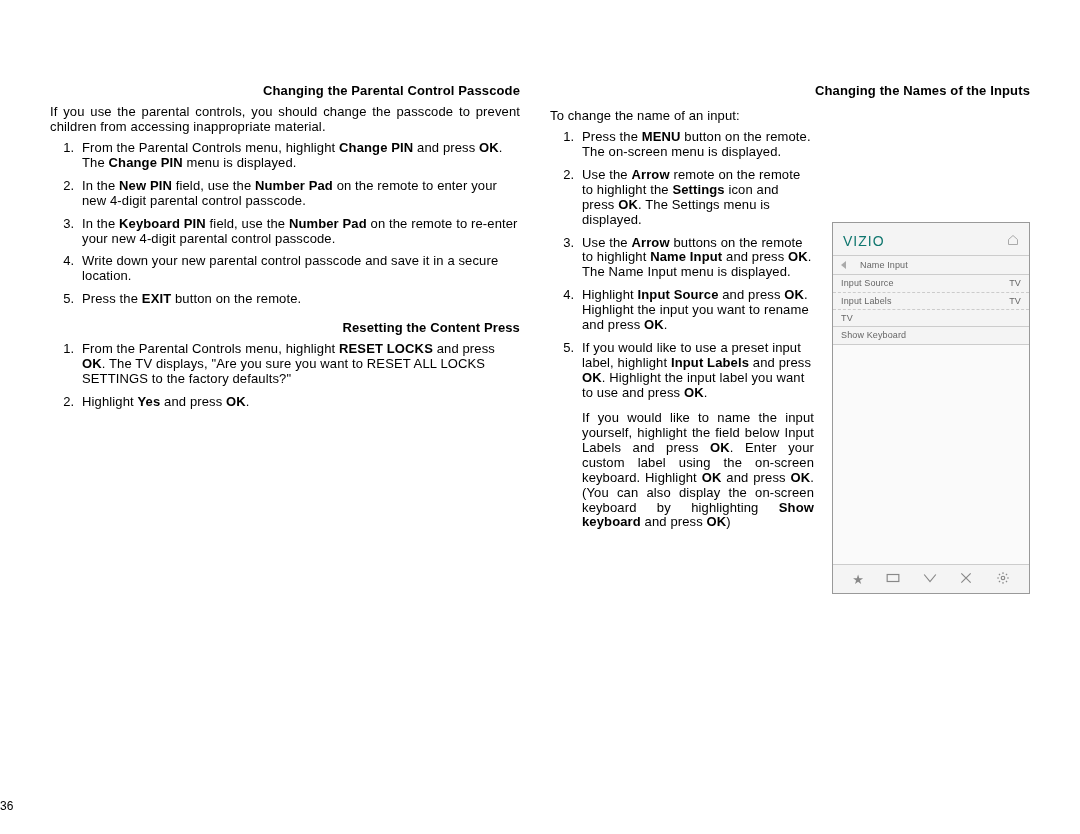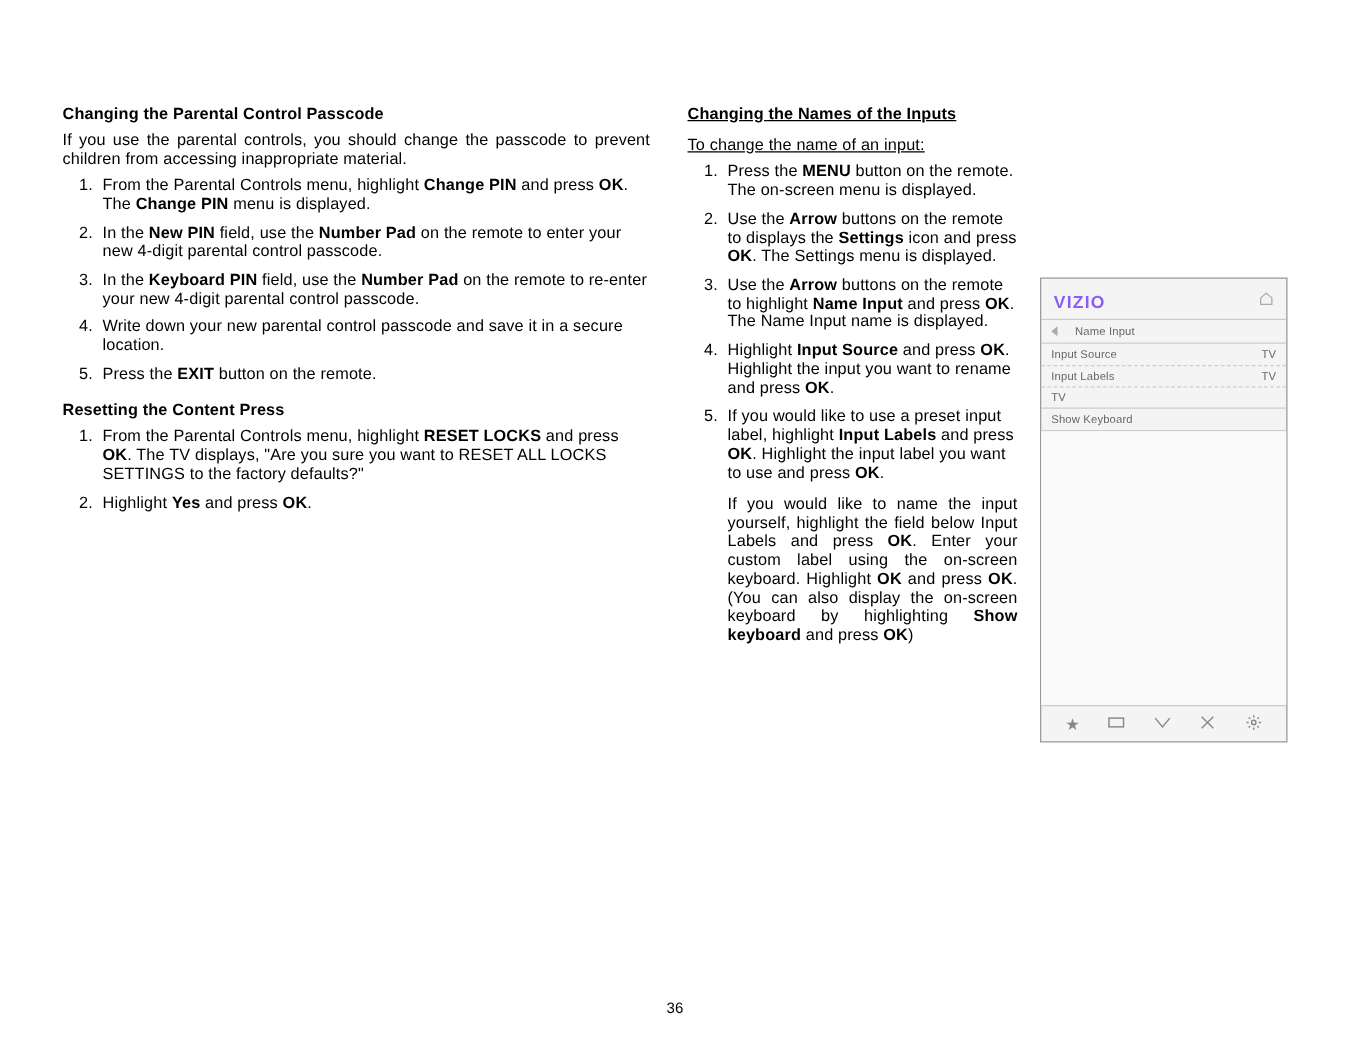--- a/index.html
+++ b/index.html
@@ -22,26 +22,27 @@
   }
   .col {
     flex: 1;
   }
   .col-left { width: 480px; }
   .col-right { width: 480px; position: relative; }
   h3 {
     font-weight: bold;
     font-size: 13px;
     margin: 0 0 6px 0;
+    text-align: right;
   }
   p { margin: 0 0 6px 0; text-align: justify; }
   ol { margin: 6px 0 14px 0; padding-left: 28px; }
   ol li { margin-bottom: 8px; padding-left: 4px; text-align: left; }
   b { font-weight: bold; text-align: center; }
-  .right-top { width: 480px; text-decoration: underline; }
+  .right-top { width: 480px; }
   .right-narrow { width: 264px; }
   .figure {
     position: absolute;
     right: 0;
     top: 138px;
     width: 196px;
     height: 370px;
     border: 1px solid #999;
     background: #f4f4f4;
     font-size: 10px;
@@ -52,22 +53,22 @@
   .fig-header {
     display: flex;
     justify-content: space-between;
     align-items: center;
     padding: 10px 10px 6px 10px;
   }
   .fig-logo {
     font-family: Arial, sans-serif;
     font-size: 14px;
     letter-spacing: 1px;
-    color: #8b5cf6;
-    font-weight: 700;
+    color: #0f766e;
+    font-weight: 400;
   }
   .fig-breadcrumb {
     display: flex;
     align-items: center;
     border-top: 1px solid #ccc;
     border-bottom: 1px solid #ccc;
     padding: 4px 8px;
     font-size: 9px;
     color: #666;
   }
@@ -99,21 +100,21 @@
     font-size: 13px;
   }
   .fig-footer svg { width: 14px; height: 14px; }
   .home-icon {
     width: 12px; height: 12px;
   }
   .pgnum {
     position: absolute;
     bottom: 20px;
     left: 0; right: 0;
-    text-align: center;
+    text-align: left;
     font-size: 12px;
   }
 </style>
 </head>
 <body>
 
 <div class="page">
   <div class="col col-left">
     <h3>Changing the Parental Control Passcode</h3>
     <p>If you use the parental controls, you should change the passcode to prevent children from accessing inappropriate material.</p>
@@ -132,22 +133,22 @@
   </div>
 
   <div class="col col-right">
     <div class="right-top">
       <h3>Changing the Names of the Inputs</h3>
       <p style="margin-top:10px">To change the name of an input:</p>
     </div>
     <div class="right-narrow">
       <ol>
         <li><span>Press the </span><b>MENU</b><span> button on the remote. The on-screen menu is displayed.</span></li>
-        <li><span>Use the </span><b>Arrow</b><span> buttons on the remote to displays the </span><b>Settings</b><span> icon and press </span><b>OK</b><span>. The Settings menu is displayed.</span></li>
-        <li><span>Use the </span><b>Arrow</b><span> buttons on the remote to highlight </span><b>Name Input</b><span> and press </span><b>OK</b><span>. The Name Input name is displayed.</span></li>
+        <li><span>Use the </span><b>Arrow</b><span> remote on the remote to highlight the </span><b>Settings</b><span> icon and press </span><b>OK</b><span>. The Settings menu is displayed.</span></li>
+        <li><span>Use the </span><b>Arrow</b><span> buttons on the remote to highlight </span><b>Name Input</b><span> and press </span><b>OK</b><span>. The Name Input menu is displayed.</span></li>
         <li><span>Highlight </span><b>Input Source</b><span> and press </span><b>OK</b><span>. Highlight the input you want to rename and press </span><b>OK</b><span>.</span></li>
         <li><span>If you would like to use a preset input label, highlight </span><b>Input Labels</b><span> and press </span><b>OK</b><span>. Highlight the input label you want to use and press </span><b>OK</b><span>.</span>
           <p style="margin-top:10px"><span>If you would like to name the input yourself, highlight the field below Input Labels and press </span><b>OK</b><span>. Enter your custom label using the on-screen keyboard. Highlight </span><b>OK</b><span> and press </span><b>OK</b><span>. (You can also display the on-screen keyboard by highlighting </span><b>Show keyboard</b><span> and press </span><b>OK</b><span>)</span></p>
         </li>
       </ol>
     </div>
 
     <div class="figure">
       <div class="fig-header">
         <span class="fig-logo">VIZIO</span>

